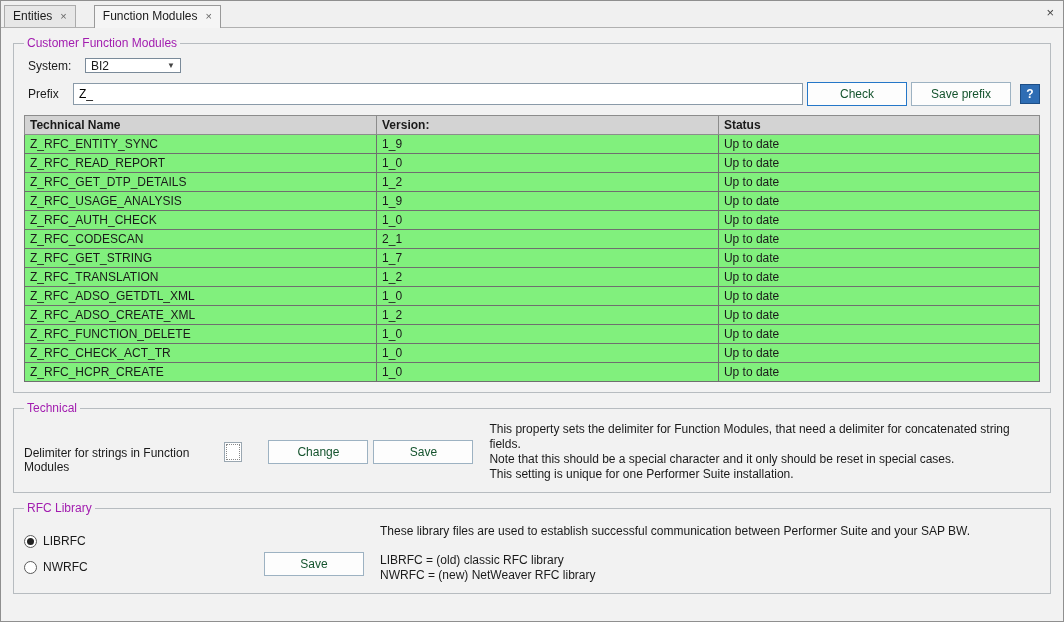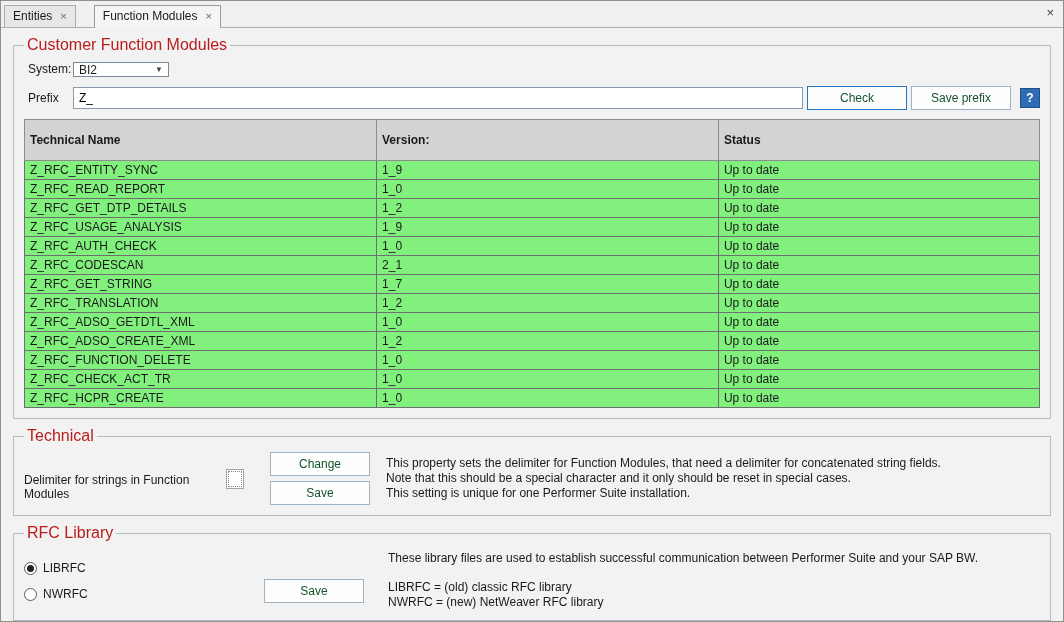--- a/index.html
+++ b/index.html
@@ -13,69 +13,69 @@
   .tabstrip{display:flex;align-items:flex-end;height:24px;padding:2px 2px 0 3px;
     border-bottom:1px solid #b0b0b0;background:#f0f0f0;position:relative;}
   .tab{display:flex;align-items:center;gap:8px;padding:3px 8px 4px 8px;
     border:1px solid #ababab;border-bottom:none;background:#e7e7e7;margin-right:18px;cursor:default;}
   .tab.active{background:#f5f5f5;margin-bottom:-1px;padding-bottom:5px;border-color:#999;}
   .tab-close{color:#666;font-size:11px;line-height:1;}
   .window-close{position:absolute;right:9px;top:5px;color:#444;font-size:13px;line-height:1;}
 
   
   fieldset{border:1px solid #b7bcc0;margin:8px 12px 0 12px;padding:3px 10px 10px 10px;background:transparent;}
-  legend{padding:0 3px;font-size:16px;color:#b91c1c;}
-
-  
-  .sys-row{display:flex;align-items:flex-start;margin:5px 0 9px 4px;}
+  legend{padding:0 3px;font-size:12px;color:#a21caf;}
+
+  
+  .sys-row{display:flex;align-items:center;margin:5px 0 9px 4px;gap:12px;}
   .sys-label{width:45px;}
   .combo{width:96px;height:15px;background:#fff;border:1px solid #7a8a99;
     display:flex;align-items:center;justify-content:space-between;padding:0 5px;box-sizing:border-box;}
   .combo-arrow{font-size:8px;color:#444;}
 
   .prefix-row{display:flex;align-items:center;margin:0 0 9px 4px;}
   .prefix-label{width:45px;}
   .prefix-input{flex:1;height:22px;border:1px solid #8a9aa8;background:#fff;padding:0 5px;
     font:inherit;box-sizing:border-box;}
   .btn{height:24px;background:#fdfdfd;border:1px solid #9db2c2;font:inherit;color:#14532d;
     box-sizing:border-box;cursor:default;}
   .btn.check{width:100px;margin-left:4px;border:1px solid var(--check-border,#2577c8);}
   .btn.saveprefix{width:100px;margin-left:4px;}
   .help-btn{width:20px;height:20px;margin-left:9px;background:var(--accent-blue,#2e6db4);color:#fff;
     font-weight:bold;display:flex;align-items:center;justify-content:center;border:1px solid #1d4e86;
     box-sizing:border-box;font-size:12px;}
 
   table.modules{border-collapse:collapse;width:100%;table-layout:fixed;}
   .modules th{background:#d3d3d3;border:1px solid #8c8c8c;text-align:left;font-weight:bold;
-    padding:12px 5px;height:16px;font-size:12px;}
+    padding:1px 5px;height:16px;font-size:12px;}
   .modules td{background:var(--row-green,#81f07d);border:1px solid #6f6f6f;padding:1px 5px;
     height:16px;font-size:12px;overflow:hidden;white-space:nowrap;}
   .modules th:nth-child(1){width:33.6%;}
   .modules th:nth-child(2){width:32.6%;}
 
   
   .delim-row{display:flex;align-items:center;margin-top:4px;}
   .delim-label{width:202px;margin-top:16px;}
   .delim-input{width:18px;height:20px;border:1px solid #9aa7b1;background:#fff;box-sizing:border-box;
     outline:1px dotted #888;outline-offset:-3px;font:inherit;text-align:center;padding:0;}
-  .btn-stack{display:flex;flex-direction:column;gap:5px;margin-left:26px;}
+  .btn-stack{display:flex;flex-direction:row;gap:5px;margin-left:26px;}
   .btn-stack .btn{width:100px;}
   .desc{margin-left:16px;line-height:15px;}
 
   
   .rfc-row{display:flex;align-items:flex-start;margin-top:2px;}
   .radio-col{width:240px;padding-top:14px;display:flex;flex-direction:column;gap:12px;}
   .radio{display:flex;align-items:center;gap:6px;cursor:default;}
   .radio-circle{width:13px;height:13px;border:1px solid #5a5a5a;border-radius:50%;background:#fff;
     position:relative;box-sizing:border-box;flex:0 0 auto;}
   .radio-circle.checked::after{content:"";position:absolute;left:2px;top:2px;right:2px;bottom:2px;
     border-radius:50%;background:#222;}
   .rfc-btn-col{padding-top:32px;}
   .rfc-btn-col .btn{width:100px;}
-  .rfc-desc{margin-left:24px;line-height:15px;padding-top:4px;}
+  .rfc-desc{margin-left:16px;line-height:15px;padding-top:4px;}
   .rfc-desc .gap{height:14px;}
 </style>
 </head>
 <body>
 
 <div class="tabstrip">
   <div class="tab">
     <span>Entities</span>
     <span class="tab-close">×</span>
   </div>

